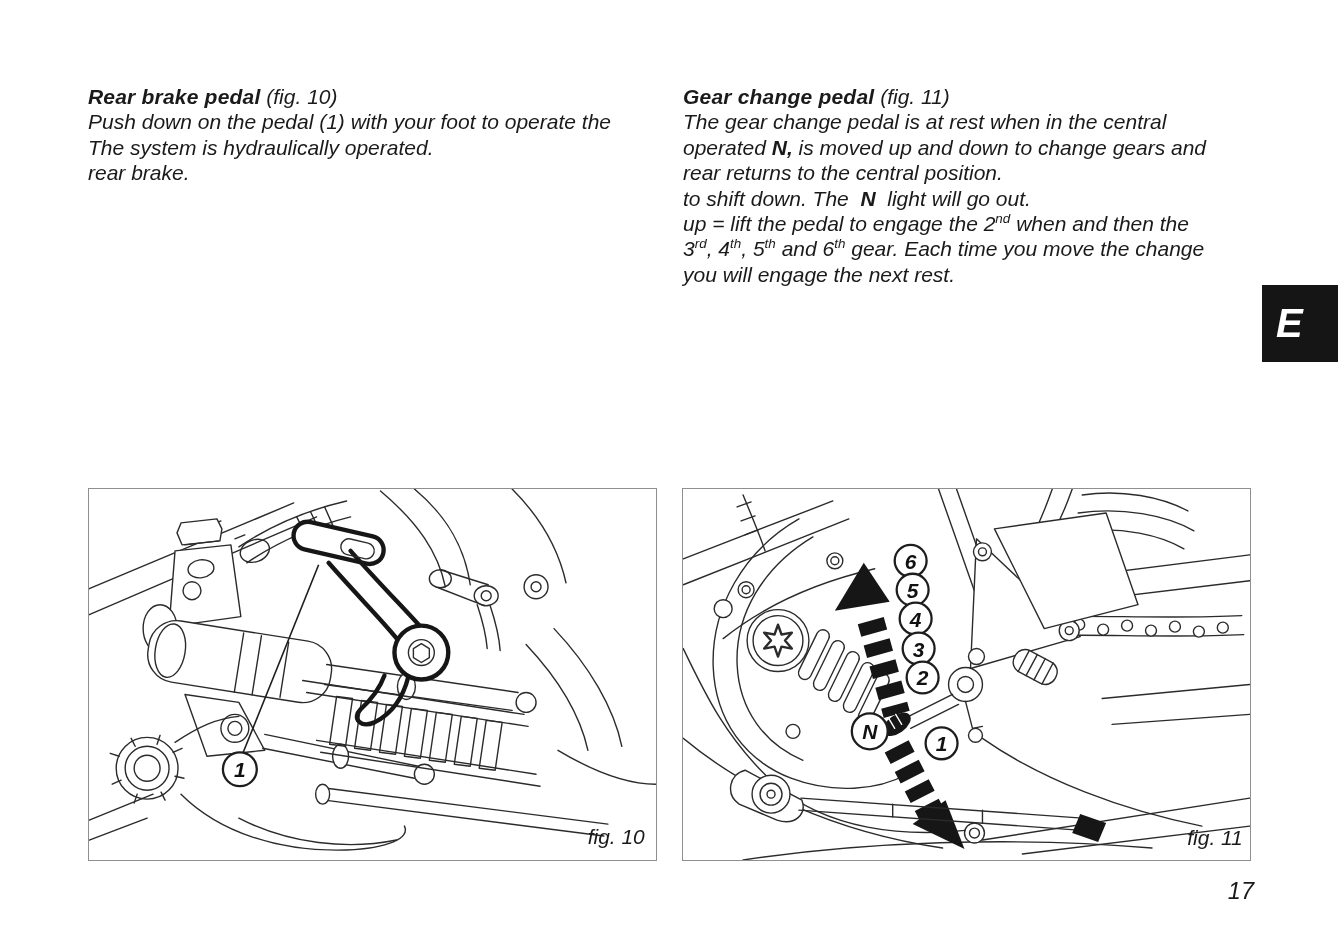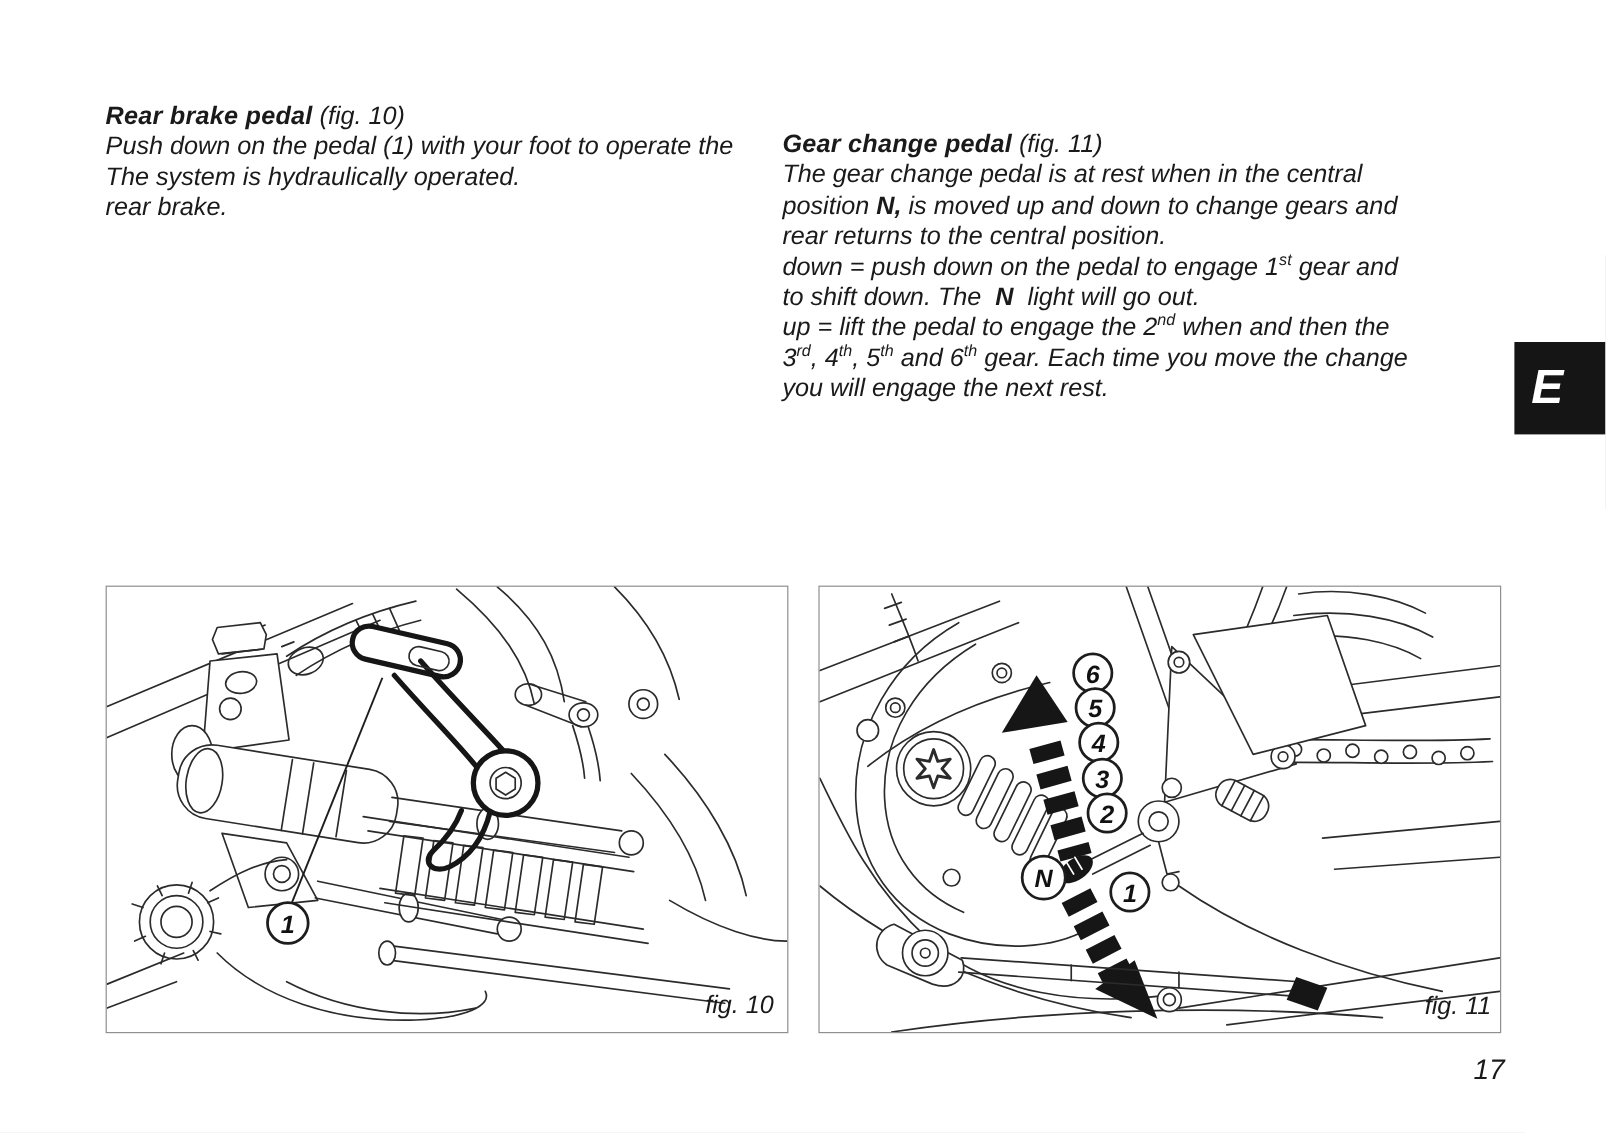--- a/index.html
+++ b/index.html
@@ -7,21 +7,21 @@
     position:relative;
     width:1338px;height:944px;
     background:#ffffff;
     overflow:hidden;
     font-family:"Liberation Sans",sans-serif;
     font-style:italic;
     color:#1a1a1a;
   }
   .column{position:absolute;top:84px;width:580px;}
   #col-left{left:88px;}
-  #col-right{left:652px;margin-top:24px;}
+  #col-right{left:683px;}
   .line{
     font-size:21px;
     line-height:25.4px;
     white-space:nowrap;
     letter-spacing:0px;
   }
   .heading{
     font-size:21px;
     line-height:25.4px;
     white-space:nowrap;
@@ -96,23 +96,22 @@
         <div class="line"><span>rear brake.</span></div>
       </div>
   </div>
 
   <div class="column" id="col-right">
     <div class="line heading">
       <span class="b">Gear change pedal</span><span> (fig. 11)</span>
     </div>
     <div>
         <div class="line"><span>The gear change pedal is at rest when in the central</span></div>
-        <div class="line"><span>position </span><span class="b">N,</span><span> is moved up and down to change gears and</span></div>
+        <div class="line"><span>operated </span><span class="b">N,</span><span> is moved up and down to change gears and</span></div>
         <div class="line"><span>rear returns to the central position.</span></div>
-        <div class="line"><span>down = push down on the pedal to engage 1</span><span class="sup">st</span><span> gear and</span></div>
         <div class="line"><span>to shift down. The &nbsp;</span><span class="b">N</span><span>&nbsp; light will go out.</span></div>
         <div class="line"><span>up = lift the pedal to engage the 2</span><span class="sup">nd</span><span> when and then the</span></div>
         <div class="line"><span>3</span><span class="sup">rd</span><span>, 4</span><span class="sup">th</span><span>, 5</span><span class="sup">th</span><span> and 6</span><span class="sup">th</span><span> gear. Each time you move the change</span></div>
         <div class="line"><span>you will engage the next rest.</span></div>
       </div>
   </div>
 
   <div id="section-tab">
     <span>E</span>
   </div>

